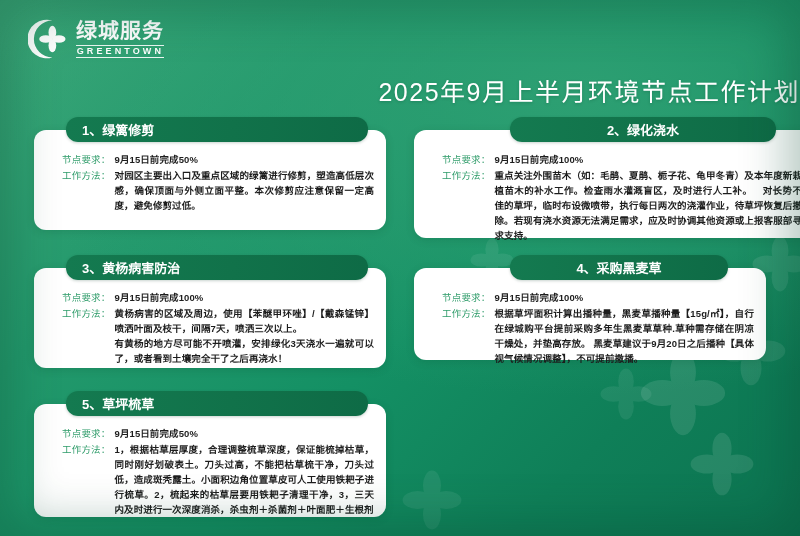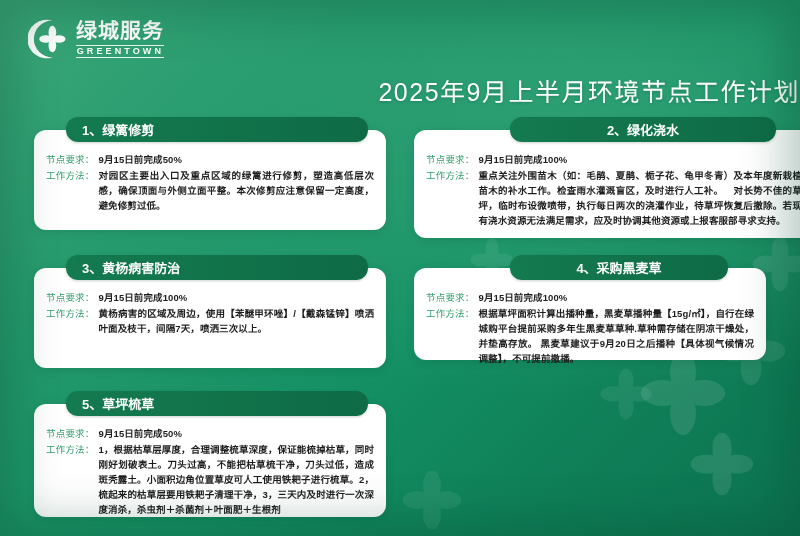--- a/index.html
+++ b/index.html
@@ -117,20 +117,21 @@
     left: 0;
     right: 0;
     top: 22px;
     padding: 0 12px 0 12px;
     box-sizing: border-box;
   }
   .row {
     display: flex;
     align-items: flex-start;
     margin-bottom: 1px;
+    margin-left: 16px;
   }
   .row-label {
     flex: none;
     color: #2f9c6a;
     font-size: 9.5px;
     line-height: 15px;
     letter-spacing: 0.2px;
     white-space: nowrap;
     padding-right: 4px;
   }
@@ -280,21 +281,21 @@
 
   <div class="card" id="card-3">
     <div class="pill left">3、黄杨病害防治</div>
     <div class="card-body">
       <div class="row">
         <span class="row-label">节点要求：</span>
         <span class="row-value bold">9月15日前完成100%</span>
       </div>
       <div class="row">
         <span class="row-label">工作方法：</span>
-        <span class="row-value bold"><span>黄杨病害的区域及周边，使用【苯醚甲环唑】/【戴森锰锌】喷洒叶面及枝干，间隔7天，喷洒三次以上。</span><br></span>
+        <span class="row-value bold"><span>黄杨病害的区域及周边，使用【苯醚甲环唑】/【戴森锰锌】喷洒叶面及枝干，间隔7天，喷洒三次以上。</span><br><span>有黄杨的地方尽可能不开喷灌，安排绿化3天浇水一遍就可以了，或者看到土壤完全干了之后再浇水！</span></span>
       </div>
     </div>
   </div>
 
   <div class="card" id="card-4">
     <div class="pill center">4、采购黑麦草</div>
     <div class="card-body">
       <div class="row">
         <span class="row-label">节点要求：</span>
         <span class="row-value bold">9月15日前完成100%</span>

